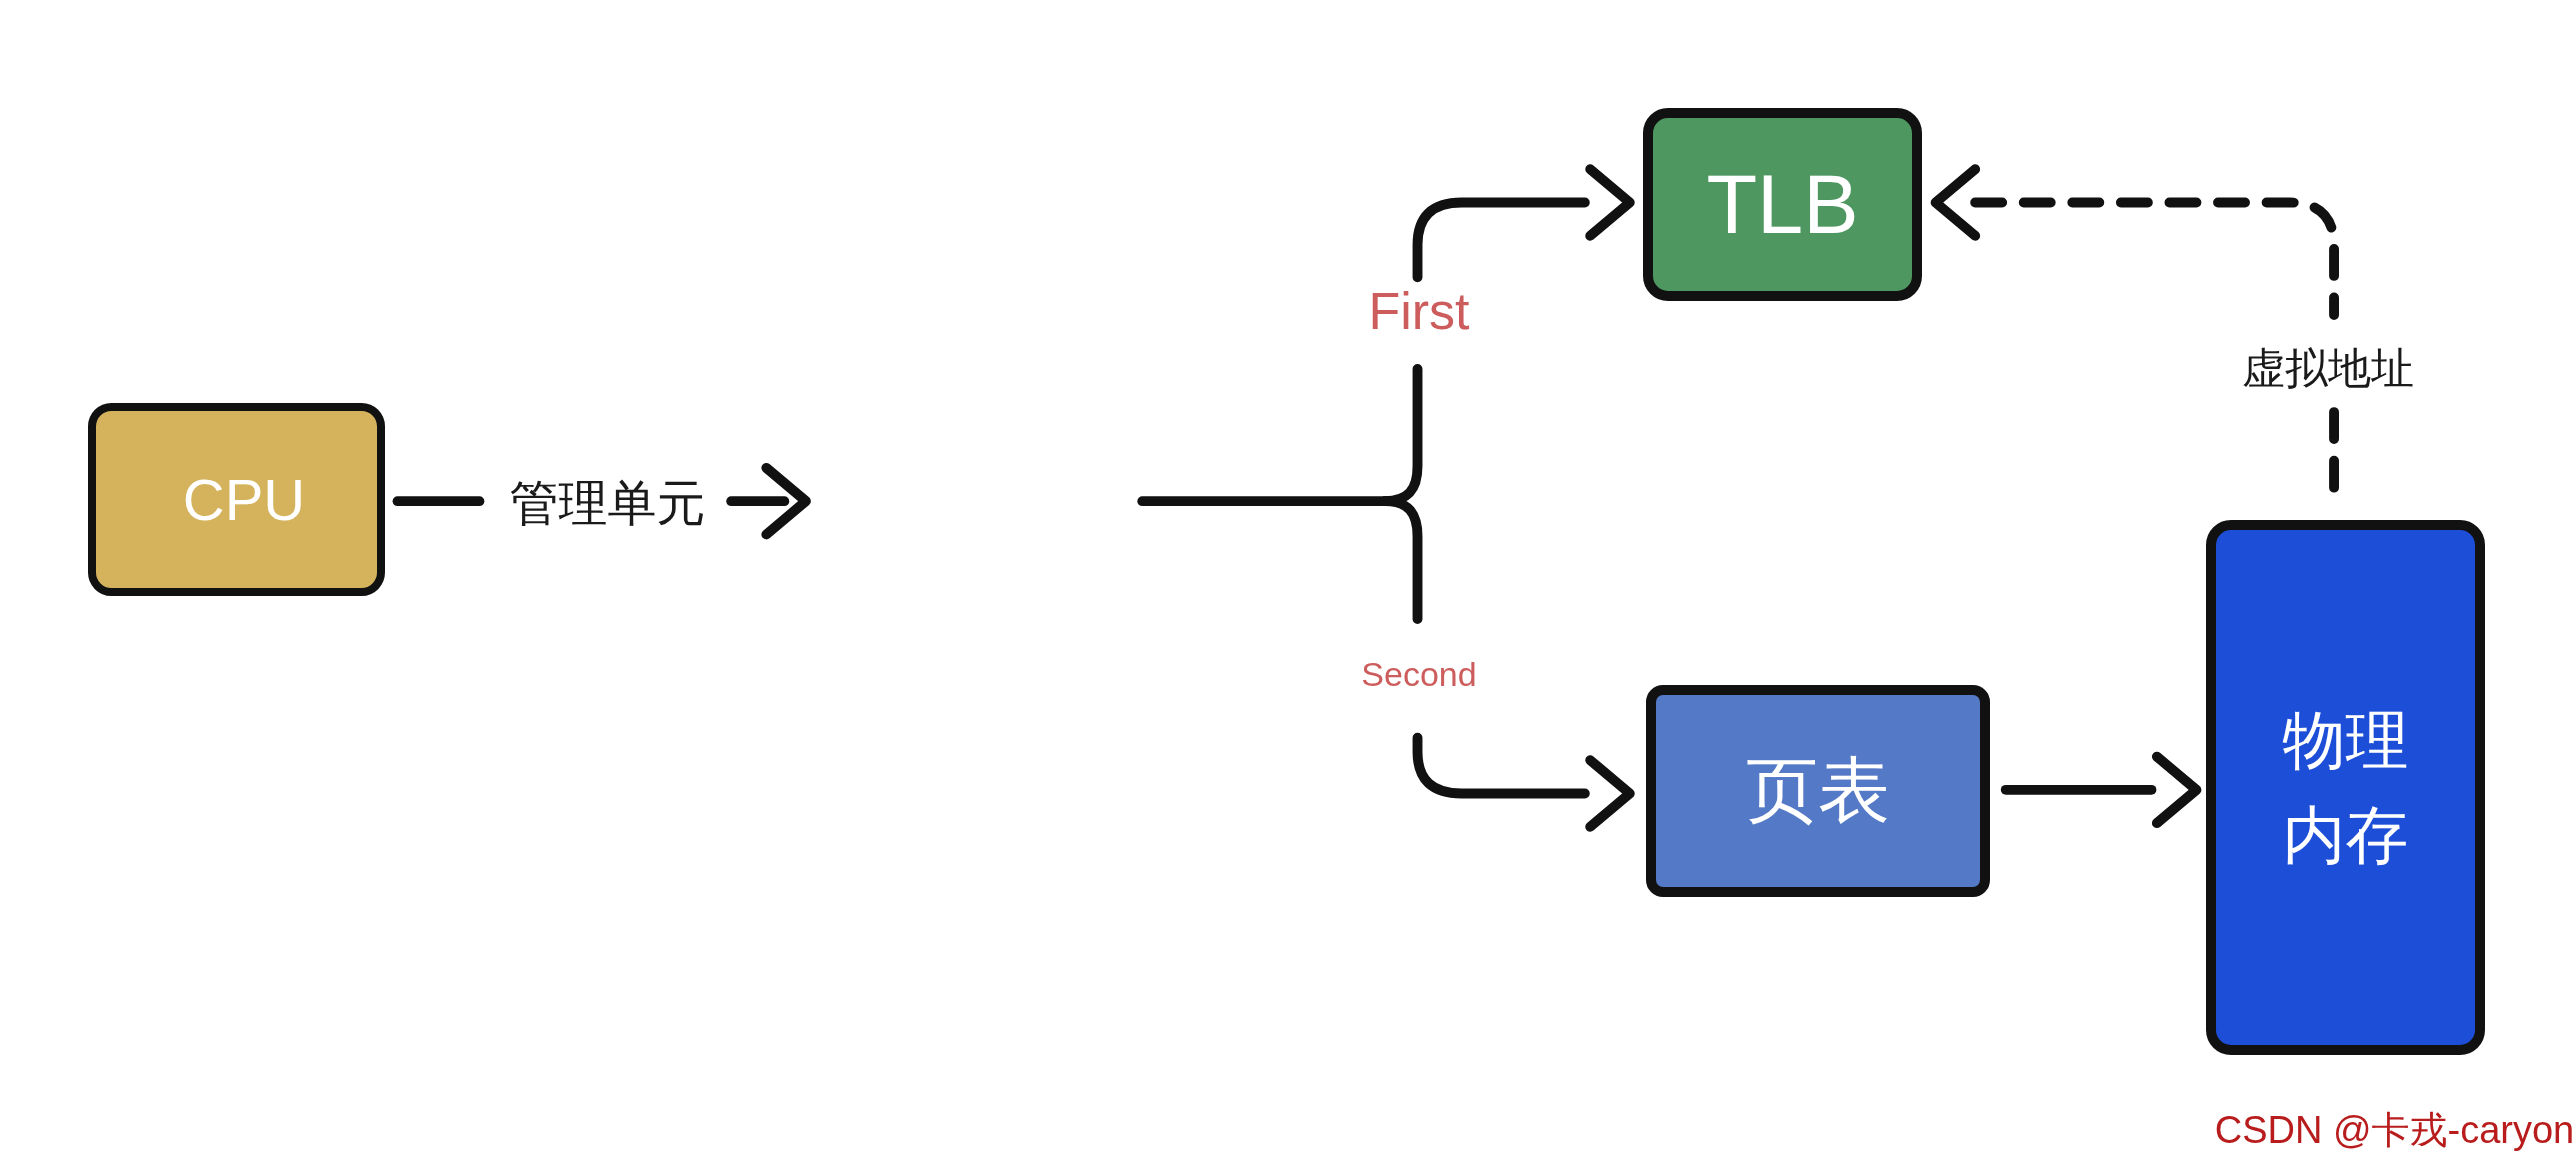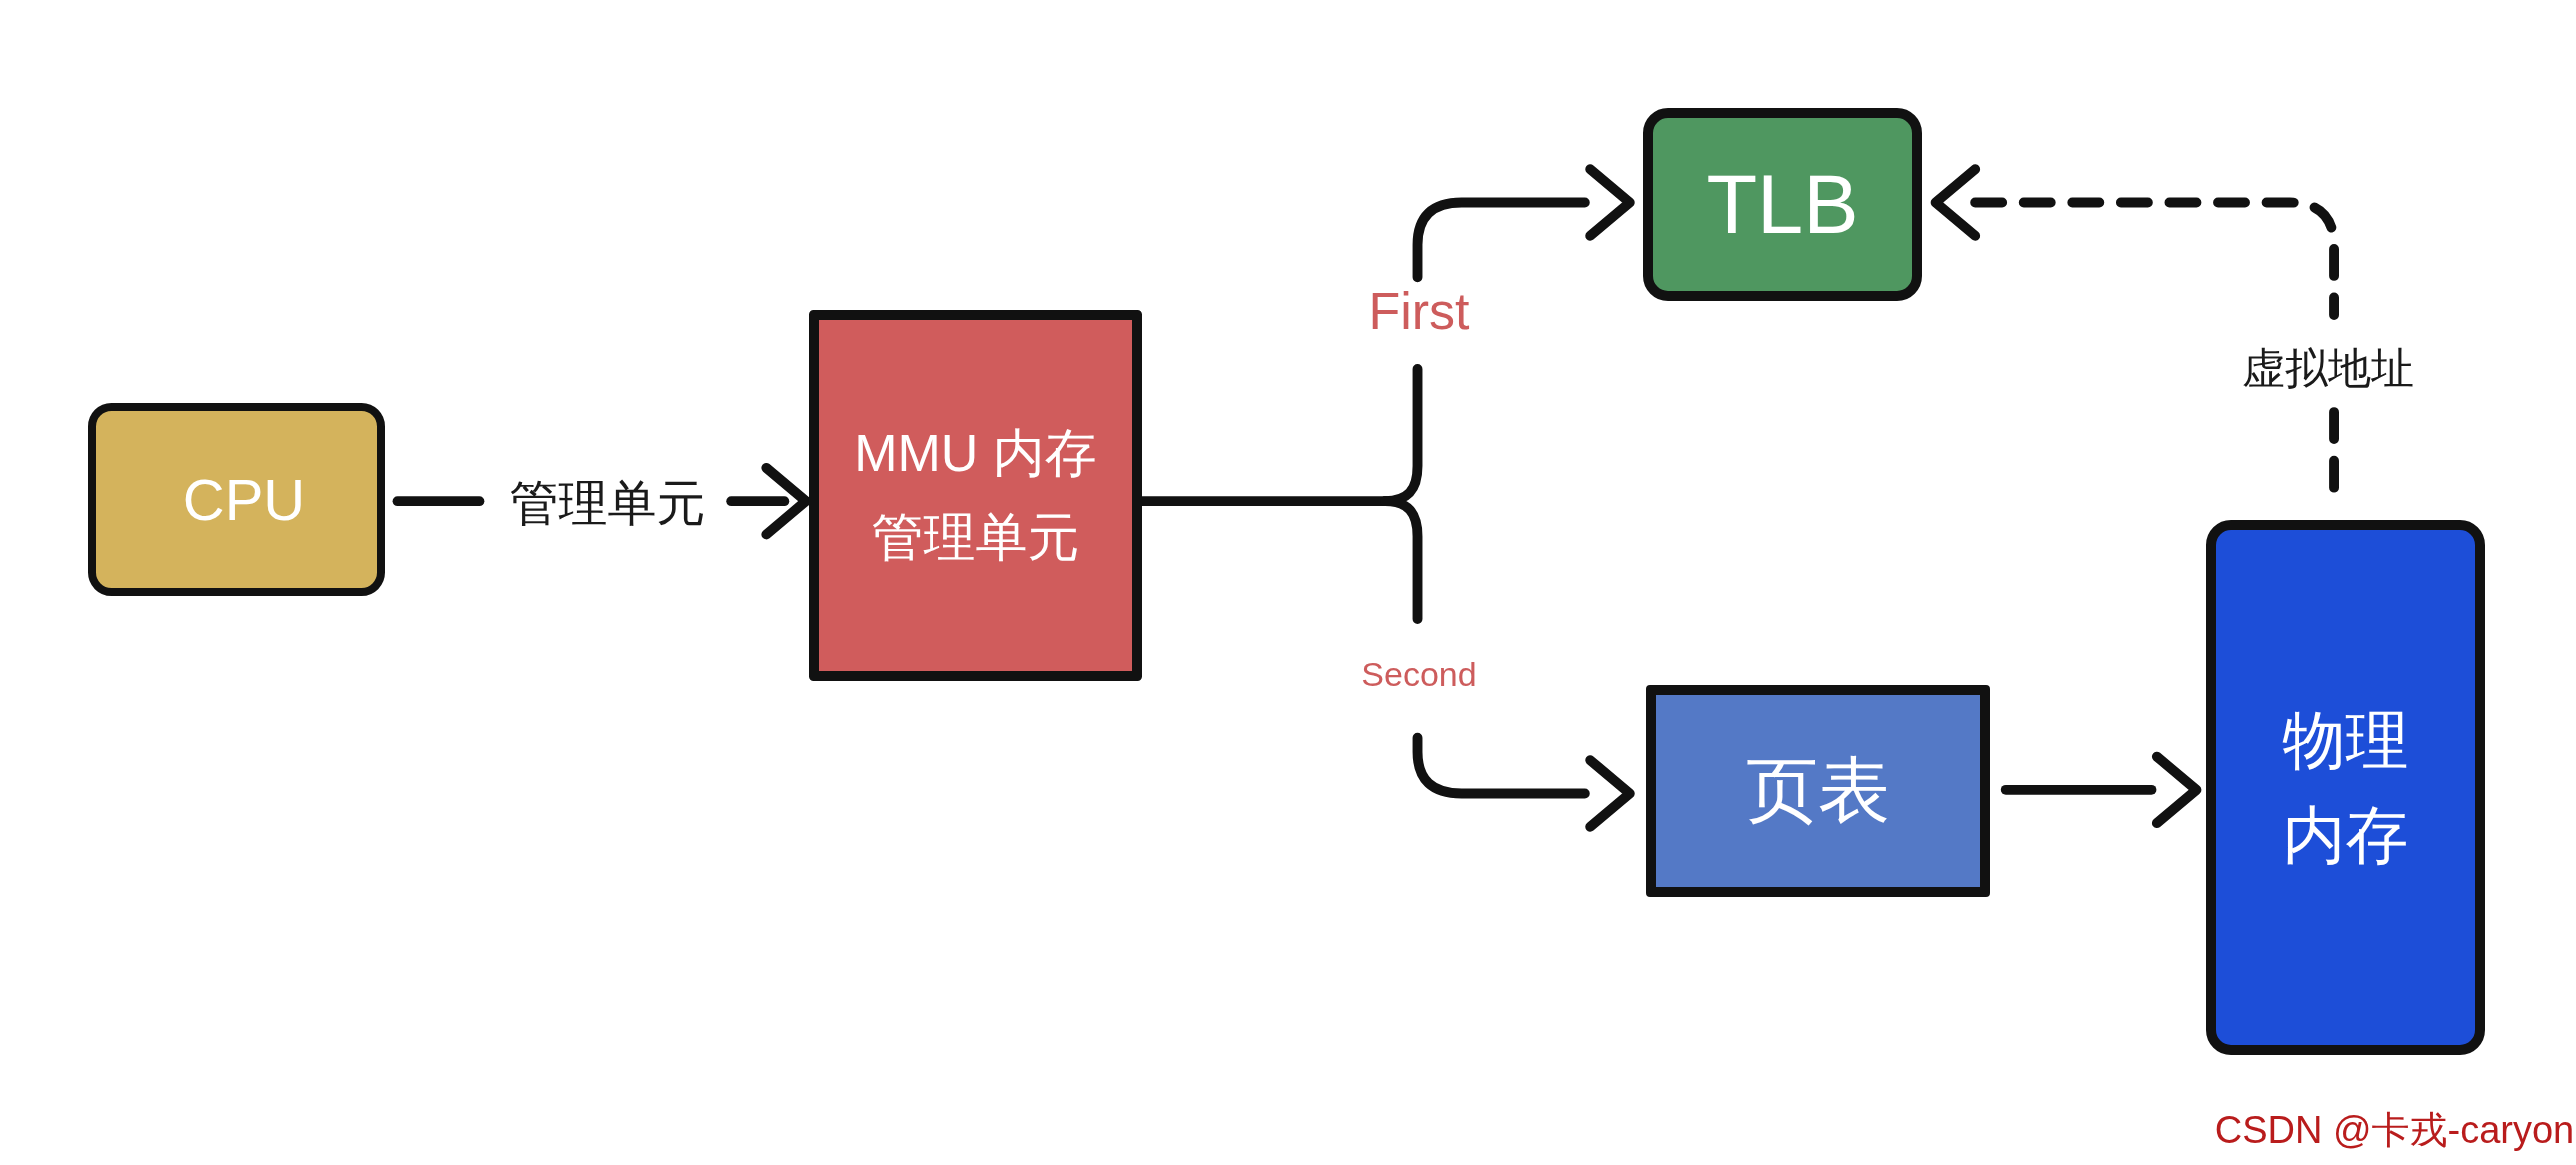--- a/index.html
+++ b/index.html
@@ -31,21 +31,21 @@
   #node-mmu {
     left: 809px; top: 310px; width: 333px; height: 371px;
     border-radius: 4.5px; font-size: 52px; line-height: 1.6;
   }
   #node-tlb {
     left: 1643px; top: 108px; width: 279px; height: 193px;
     border-radius: 25px; font-size: 83px;
   }
   #node-page-table {
     left: 1646px; top: 685px; width: 344px; height: 212px;
-    border-radius: 4px; font-size: 72px;
+    border-radius: 17px; font-size: 72px;
   }
   #node-physical-memory {
     left: 2206px; top: 520px; width: 279px; height: 535px;
     border-radius: 25px; font-size: 63px; line-height: 1.5;
   }
   .edge-label {
     position: absolute;
     text-align: center;
     white-space: nowrap;
     color: #1a1a1a;
@@ -101,24 +101,20 @@
 
     <path class="dashed" d="M 2196 225 H 2546 Q 2595 225 2595 274 V 350"></path>
     <path class="dashed" d="M 2595 458 V 566"></path>
     <path d="M 2196 188 L 2152 225 L 2196 262"></path>
   </svg>
 
   <div class="node" id="node-cpu" style="background-color: rgb(212, 179, 92);">
     <span class="nline">CPU</span>
   </div>
 
-  <div class="node" id="node-mmu" style="background-color: rgb(208, 92, 92);">
-    <span class="nline">MMU 内存</span>
-    <span class="nline">管理单元</span>
-  </div>
 
   <div class="node" id="node-tlb" style="background-color: rgb(79, 151, 96);">
     <span class="nline">TLB</span>
   </div>
 
   <div class="node" id="node-page-table" style="background-color: rgb(84, 121, 198);">
     <span class="nline">页表</span>
   </div>
 
   <div class="node" id="node-physical-memory" style="background-color: #1d4ed8;">

